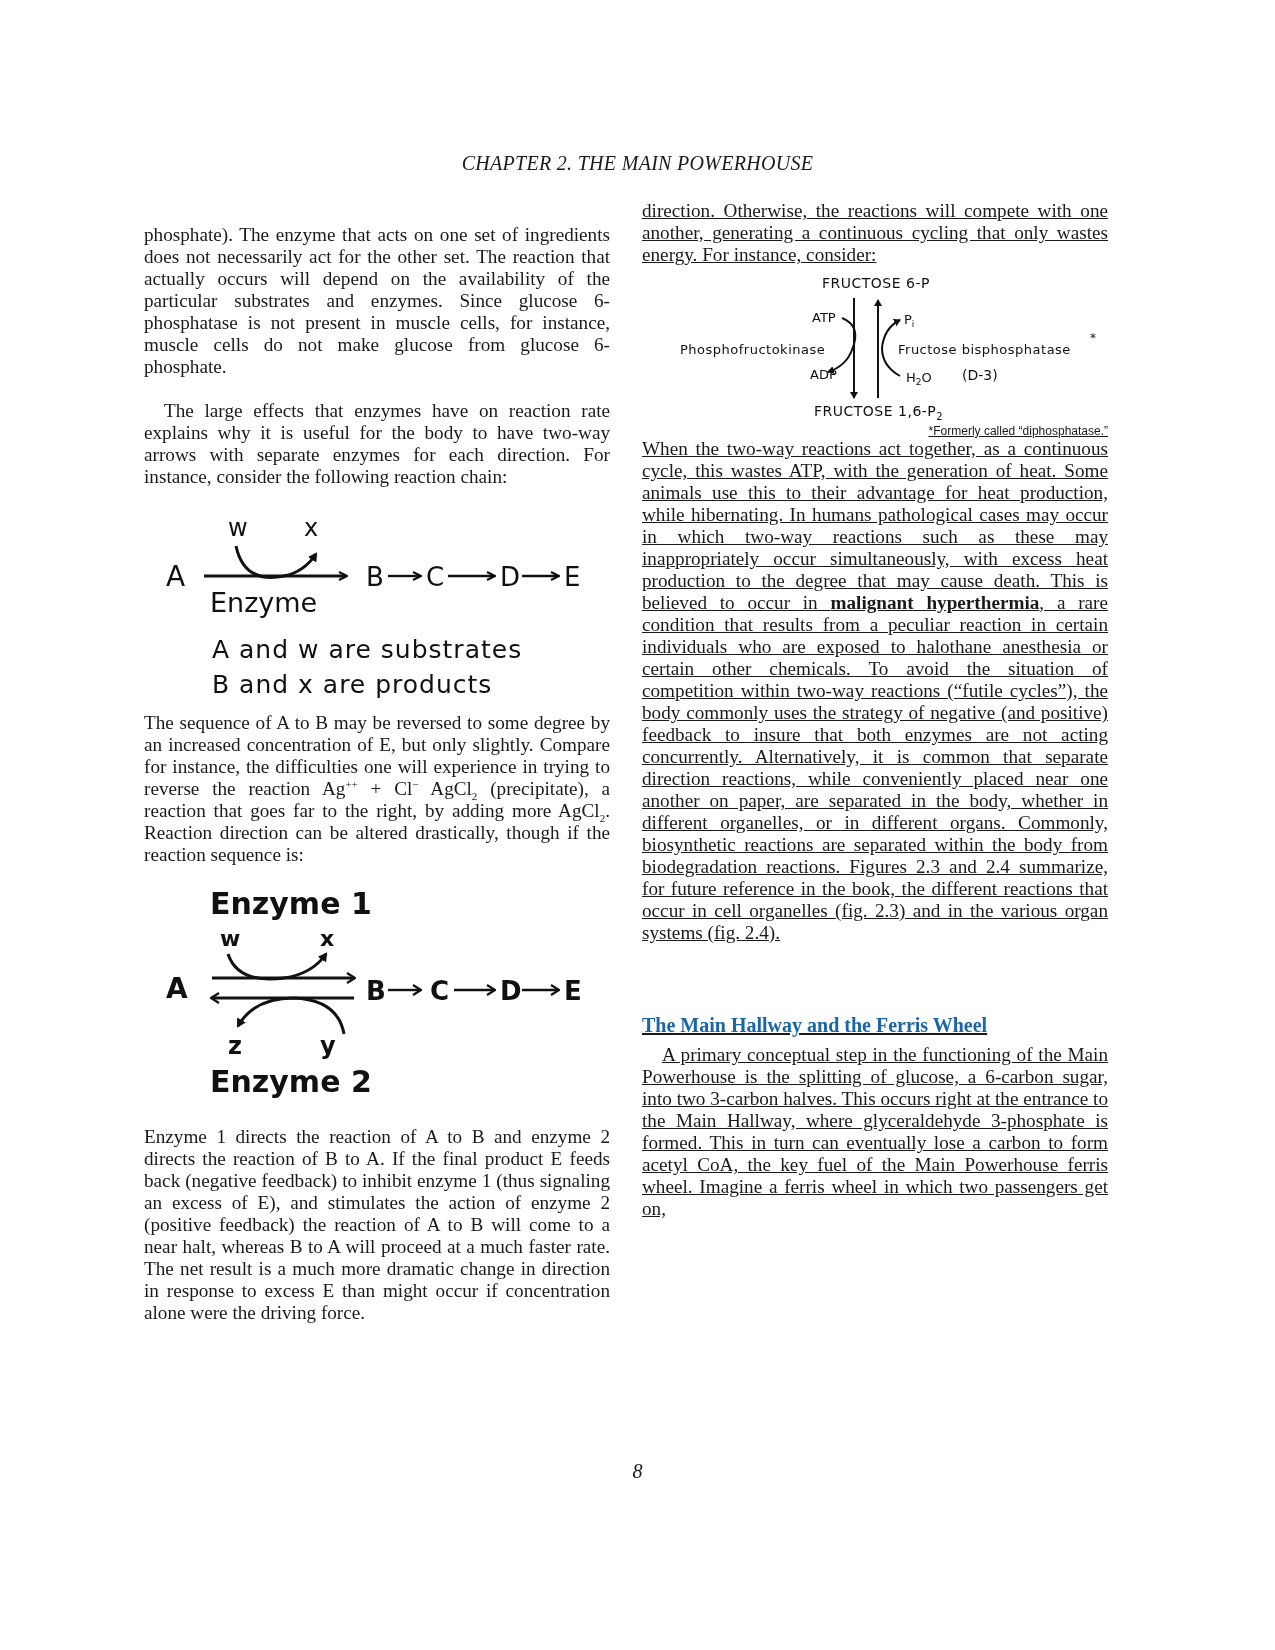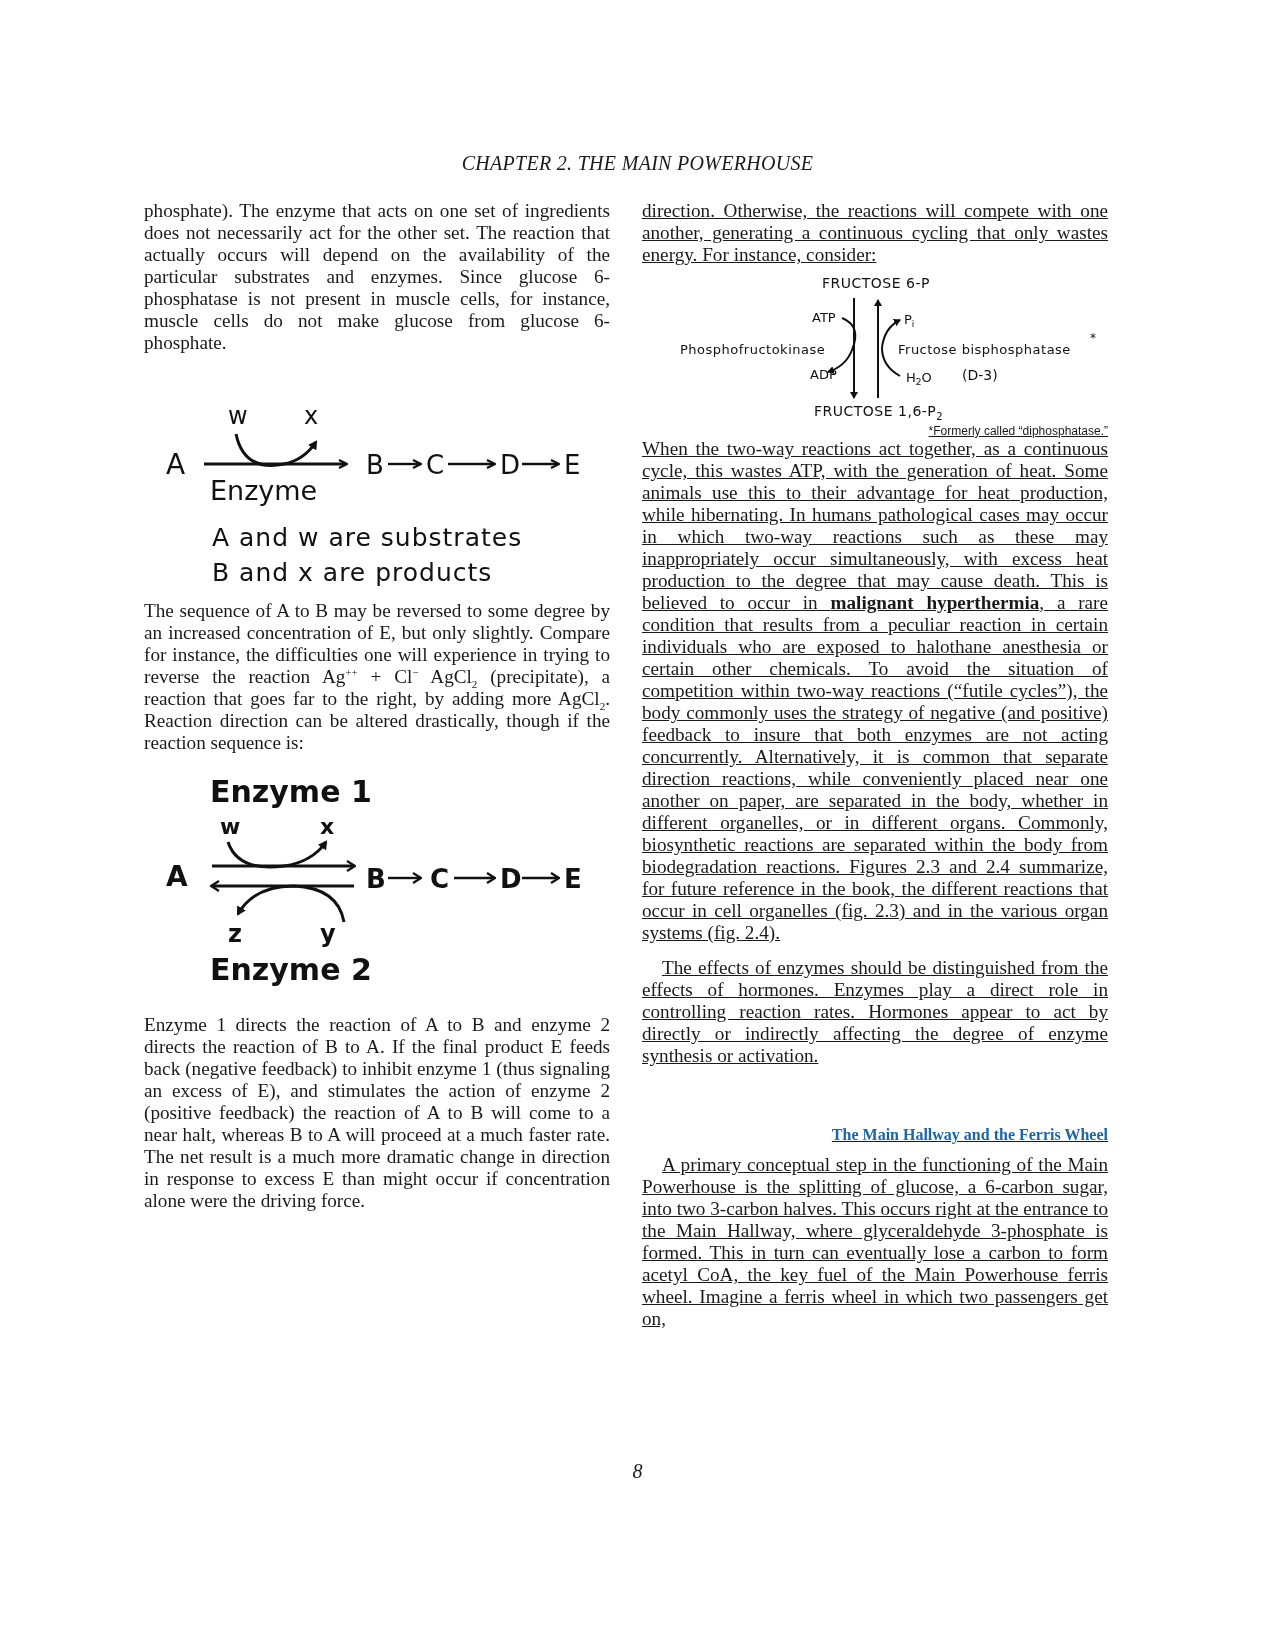--- a/index.html
+++ b/index.html
@@ -3,47 +3,48 @@
   <meta charset="utf-8">
   <style>
     html, body { margin: 0; padding: 0; background: #ffffff; }
     body { width: 1275px; height: 1650px; position: relative; overflow: hidden; color: #1a1a1a; }
     .running-head {
       position: absolute; top: 152px; left: 0; width: 1275px; text-align: center;
       font-family: "Liberation Serif", serif; font-style: italic; font-size: 20px; letter-spacing: 0.3px;
     }
     .col { position: absolute; top: 200px; width: 466px;
       font-family: "Liberation Serif", serif; font-size: 19.2px; line-height: 22px; text-align: justify; }
-    .col-left { left: 144px; }
+    .col-left { left: 144px; margin-top: 24px; }
     .col-right { left: 642px; text-decoration: underline; }
     .col p { margin: 0; }
     .col p.indent { text-indent: 20px; }
     .gap-l { height: 22px; }
     .gap-s { height: 13px; }
     .heading {
       font-family: "Liberation Serif", serif; font-weight: bold; color: #1b65a6;
-      font-size: 16px; line-height: 30px; margin: 0; text-align: right;
+      font-size: 20px; line-height: 30px; margin: 0; text-align: left;
     }
     .footnote { font-family: "Liberation Sans", sans-serif; font-size: 12px; line-height: 14px; margin: 0 0 6px 8px; text-align: right;}
     .page-num { position: absolute; top: 1460px; left: 0; width: 1275px; text-align: center;
       font-family: "Liberation Serif", serif; font-style: italic; font-size: 20px; }
     .fig { position: relative; }
     .fig svg { display: block; }
     .fig text { font-family: "DejaVu Sans", sans-serif; fill: #111; }
     b { font-weight: bold; }
     sup, sub { font-size: 11px; line-height: 0; }
   </style>
 </head>
 <body>
 
 <div class="running-head">CHAPTER 2.    THE MAIN POWERHOUSE</div>
 
 <div class="col col-left">
   <p>phosphate). The enzyme that acts on one set of ingredients does not necessarily act for the other set. The reaction that actually occurs will depend on the availability of the particular substrates and enzymes. Since glucose 6-phosphatase is not present in muscle cells, for instance, muscle cells do not make glucose from glucose 6-phosphate.</p>
   <div class="gap-l"></div>
+  <p class="indent">The large effects that enzymes have on reaction rate explains why it is useful for the body to have two-way arrows with separate enzymes for each direction. For instance, consider the following reaction chain:</p>
 
   <div class="fig" style="height:212px;">
     <svg width="466" height="212" viewBox="0 0 466 212">
       <defs>
         <marker id="ah" markerWidth="10" markerHeight="10" refX="8" refY="5" orient="auto" markerUnits="userSpaceOnUse">
           <path d="M1,1 L9,5 L1,9" fill="none" stroke="#111" stroke-width="2.2"></path>
         </marker>
         <marker id="ahf" markerWidth="10" markerHeight="10" refX="7" refY="5" orient="auto" markerUnits="userSpaceOnUse">
           <path d="M0,0 L9,5 L0,10 Z" fill="#111"></path>
         </marker>
@@ -128,21 +129,20 @@
       <text x="256" y="88" font-size="13" letter-spacing="0.5">Fructose bisphosphatase</text>
       <text x="448" y="76" font-size="12">*</text>
       <text x="320" y="114" font-size="14">(D-3)</text>
       <text x="172" y="150" font-size="14" letter-spacing="0.5"><tspan>FRUCTOSE 1,6-P</tspan><tspan font-size="10" dy="4">2</tspan></text>
     </svg>
   </div>
   <p class="footnote">*Formerly called “diphosphatase.”</p>
 
   <p><span>When the two-way reactions act together, as a continuous cycle, this wastes ATP, with the generation of heat. Some animals use this to their advantage for heat production, while hibernating. In humans pathological cases may occur in which two-way reactions such as these may inappropriately occur simultaneously, with excess heat production to the degree that may cause death. This is believed to occur in </span><b>malignant hyperthermia</b><span>, a rare condition that results from a peculiar reaction in certain individuals who are exposed to halothane anesthesia or certain other chemicals. To avoid the situation of competition within two-way reactions (“futile cycles”), the body commonly uses the strategy of negative (and positive) feedback to insure that both enzymes are not acting concurrently. Alternatively, it is common that separate direction reactions, while conveniently placed near one another on paper, are separated in the body, whether in different organelles, or in different organs. Commonly, biosynthetic reactions are separated within the body from biodegradation reactions. Figures 2.3 and 2.4 summarize, for future reference in the book, the different reactions that occur in cell organelles (fig. 2.3) and in the various organ systems (fig. 2.4).</span></p>
   <div class="gap-s"></div>
-  <p class="indent">The effects of enzymes should be distinguished from the effects of hormones. Enzymes play a direct role in controlling reaction rates. Hormones appear to act by directly or indirectly affecting the degree of enzyme synthesis or activation.</p>
   <div class="gap-s"></div>
   <div style="height:40px"></div>
   <h2 class="heading">The Main Hallway and the Ferris Wheel</h2>
   <div style="height:4px"></div>
   <p class="indent">A primary conceptual step in the functioning of the Main Powerhouse is the splitting of glucose, a 6-carbon sugar, into two 3-carbon halves. This occurs right at the entrance to the Main Hallway, where glyceraldehyde 3-phosphate is formed. This in turn can eventually lose a carbon to form acetyl CoA, the key fuel of the Main Powerhouse ferris wheel. Imagine a ferris wheel in which two passengers get on,</p>
 </div>
 
 <div class="page-num">8</div>
 
 </body></html>

